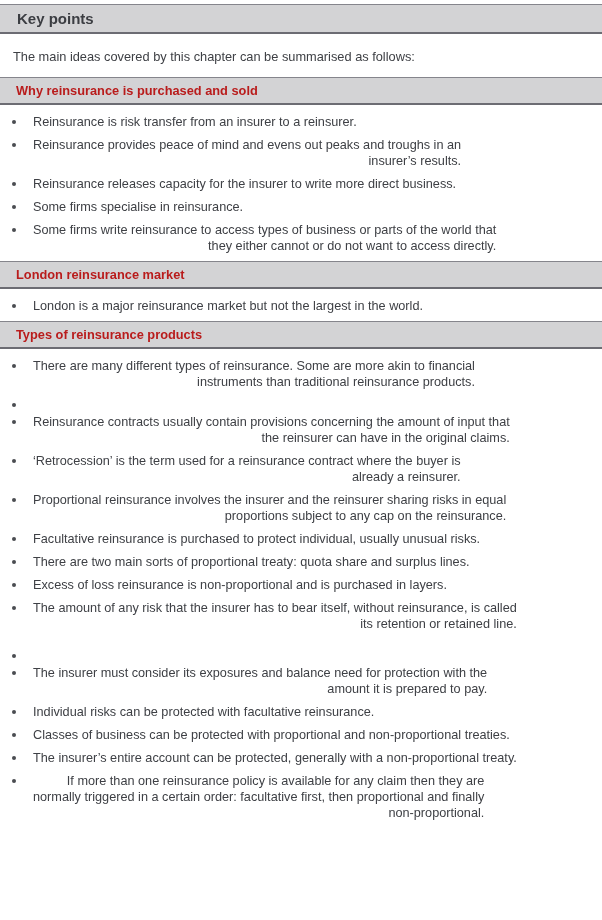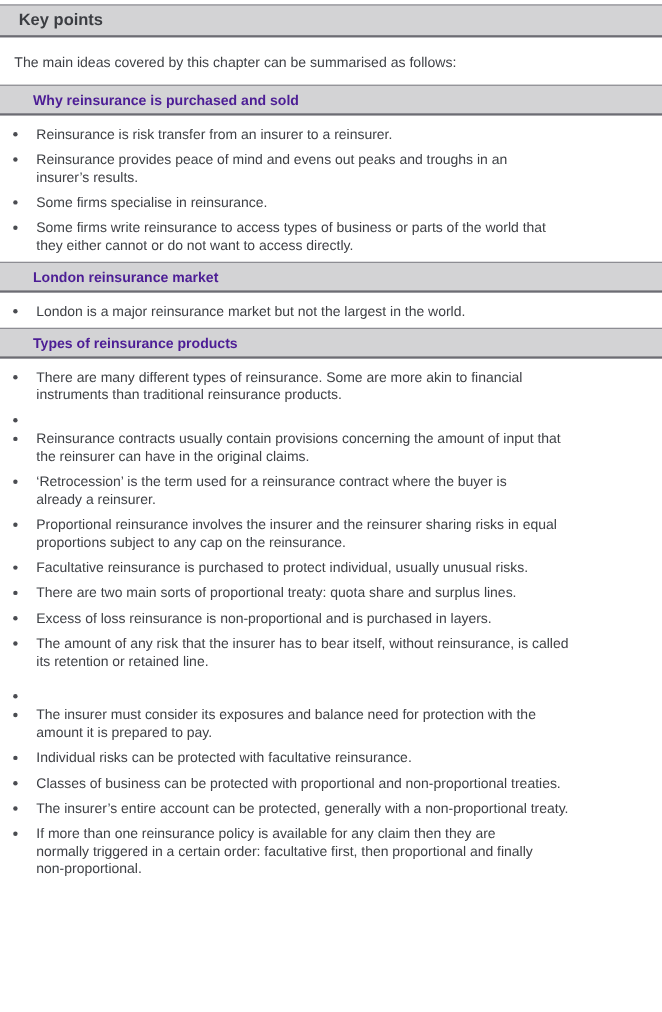--- a/index.html
+++ b/index.html
@@ -31,31 +31,32 @@
   }
   .intro {
     margin: 15px 10px 12px 13px;
     font-size: 12.8px;
     line-height: 16px;
   }
   .section-heading {
     background: #d3d3d5;
     border-top: 1px solid #85858c;
     border-bottom: 2px solid #6c6c73;
-    padding: 5px 10px 5px 30px;
+    padding: 5px 10px 5px 16px;
     font-size: 12.8px;
     line-height: 15px;
     font-weight: bold;
-    color: #4c1d95;
+    color: #b91c1c;
     margin-top: 6px;
   }
   ul.bullet-list {
     list-style: none;
     margin: 0;
     padding: 9px 4px 0 12px;
+    text-align: right;
   }
   ul.bullet-list li {
     display: flex;
     align-items: flex-start;
     margin: 0 0 7px 0;
     font-size: 12.7px;
     line-height: 16px;
   }
   .dot {
     flex: none;
@@ -82,20 +83,24 @@
     <div class="section-heading">Why reinsurance is purchased and sold</div>
     <ul class="bullet-list">
       <li>
           <span class="dot"></span>
           <span class="li-text">Reinsurance is risk transfer from an insurer to a reinsurer.</span>
         </li>
       <li>
           <span class="dot"></span>
           <span class="li-text">Reinsurance provides peace of mind and evens out peaks and troughs in an
 insurer’s results.</span>
+        </li>
+      <li>
+          <span class="dot"></span>
+          <span class="li-text">Reinsurance releases capacity for the insurer to write more direct business.</span>
         </li>
       <li>
           <span class="dot"></span>
           <span class="li-text">Some firms specialise in reinsurance.</span>
         </li>
       <li>
           <span class="dot"></span>
           <span class="li-text">Some firms write reinsurance to access types of business or parts of the world that
 they either cannot or do not want to access directly.</span>
         </li>

